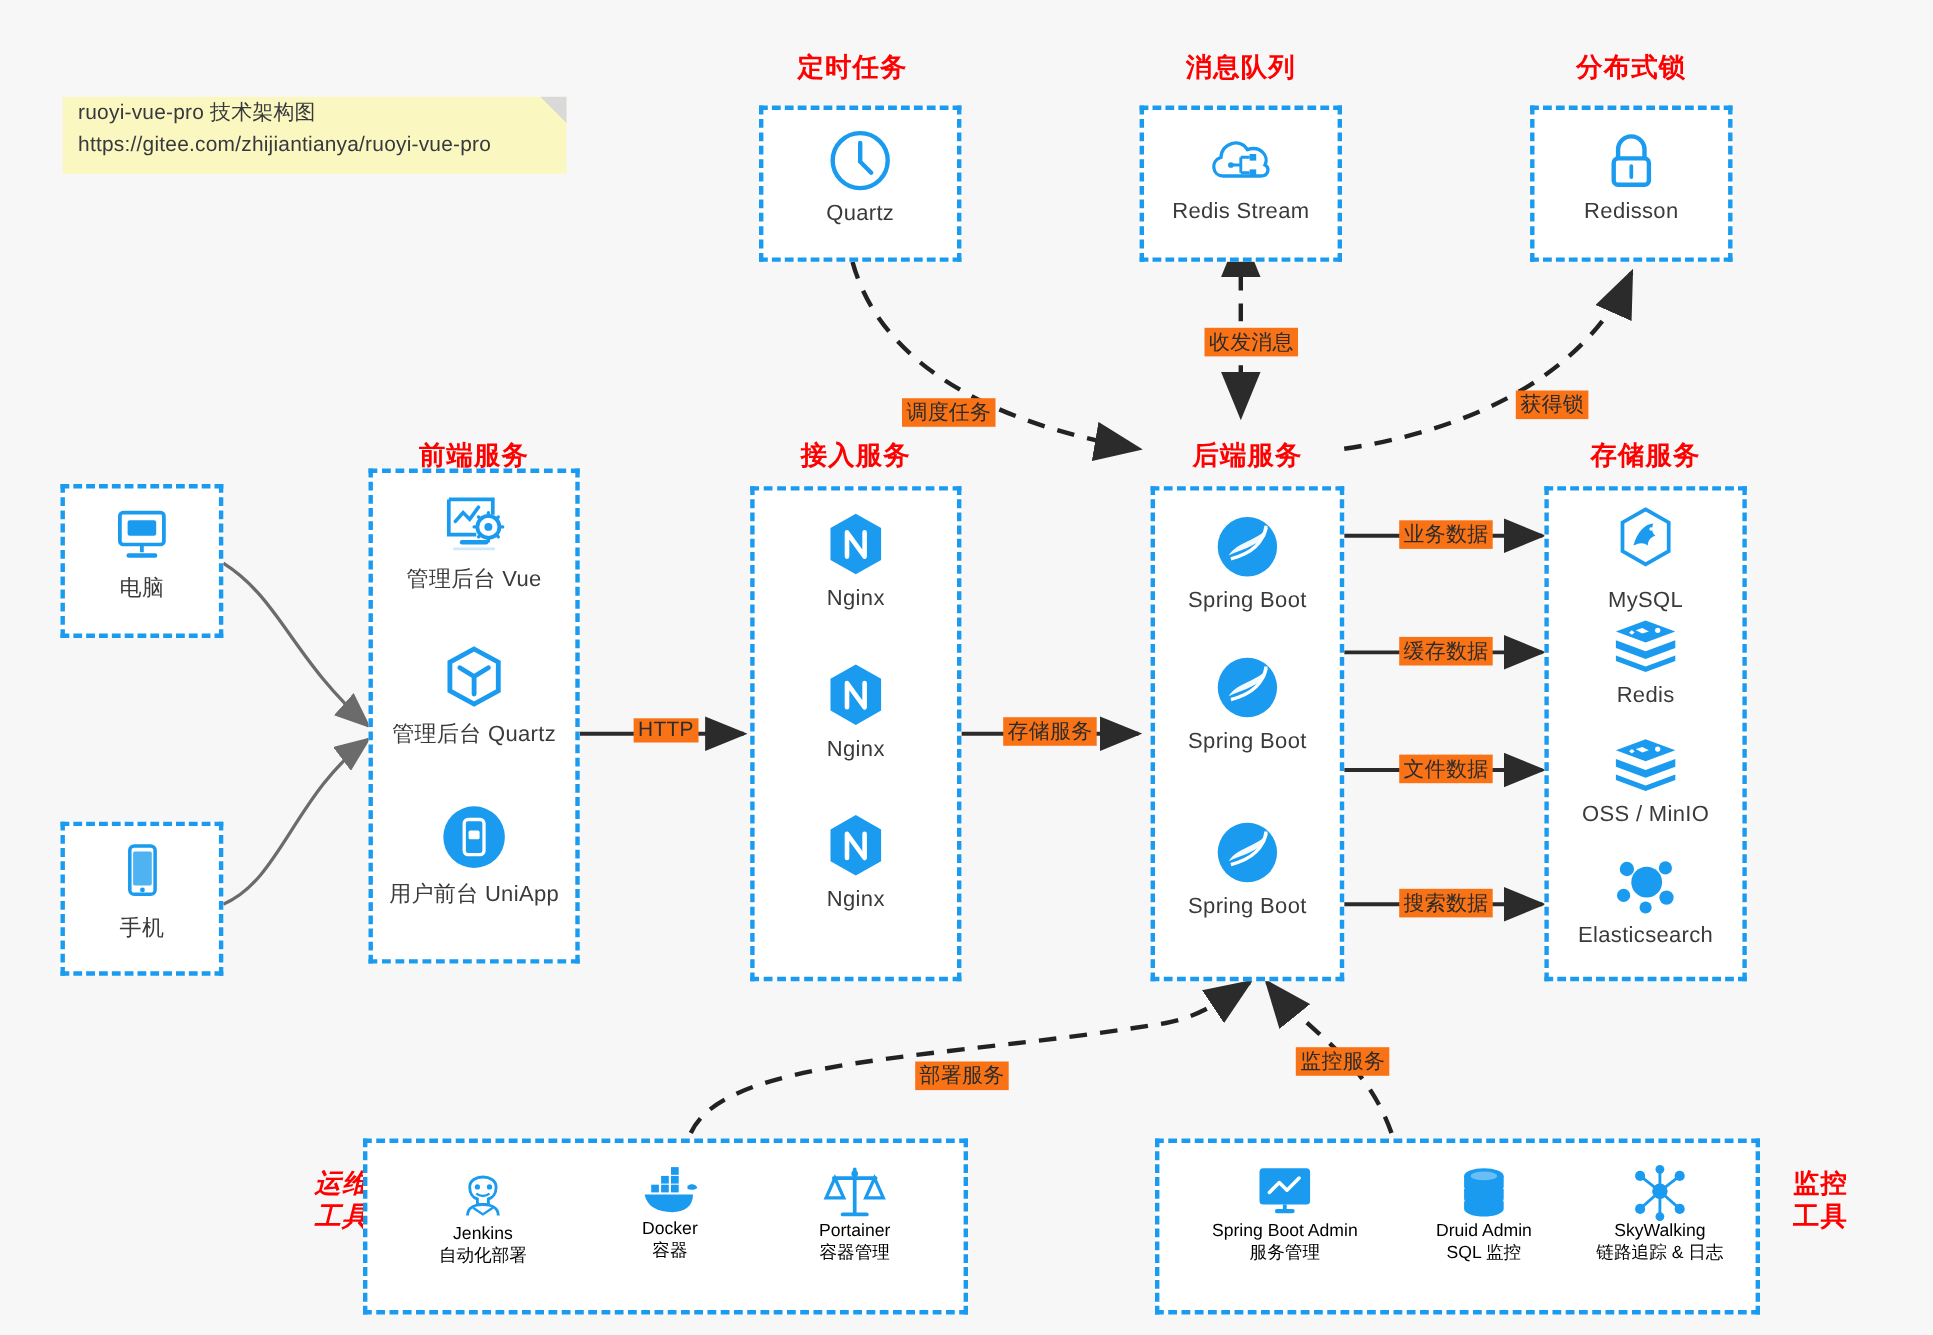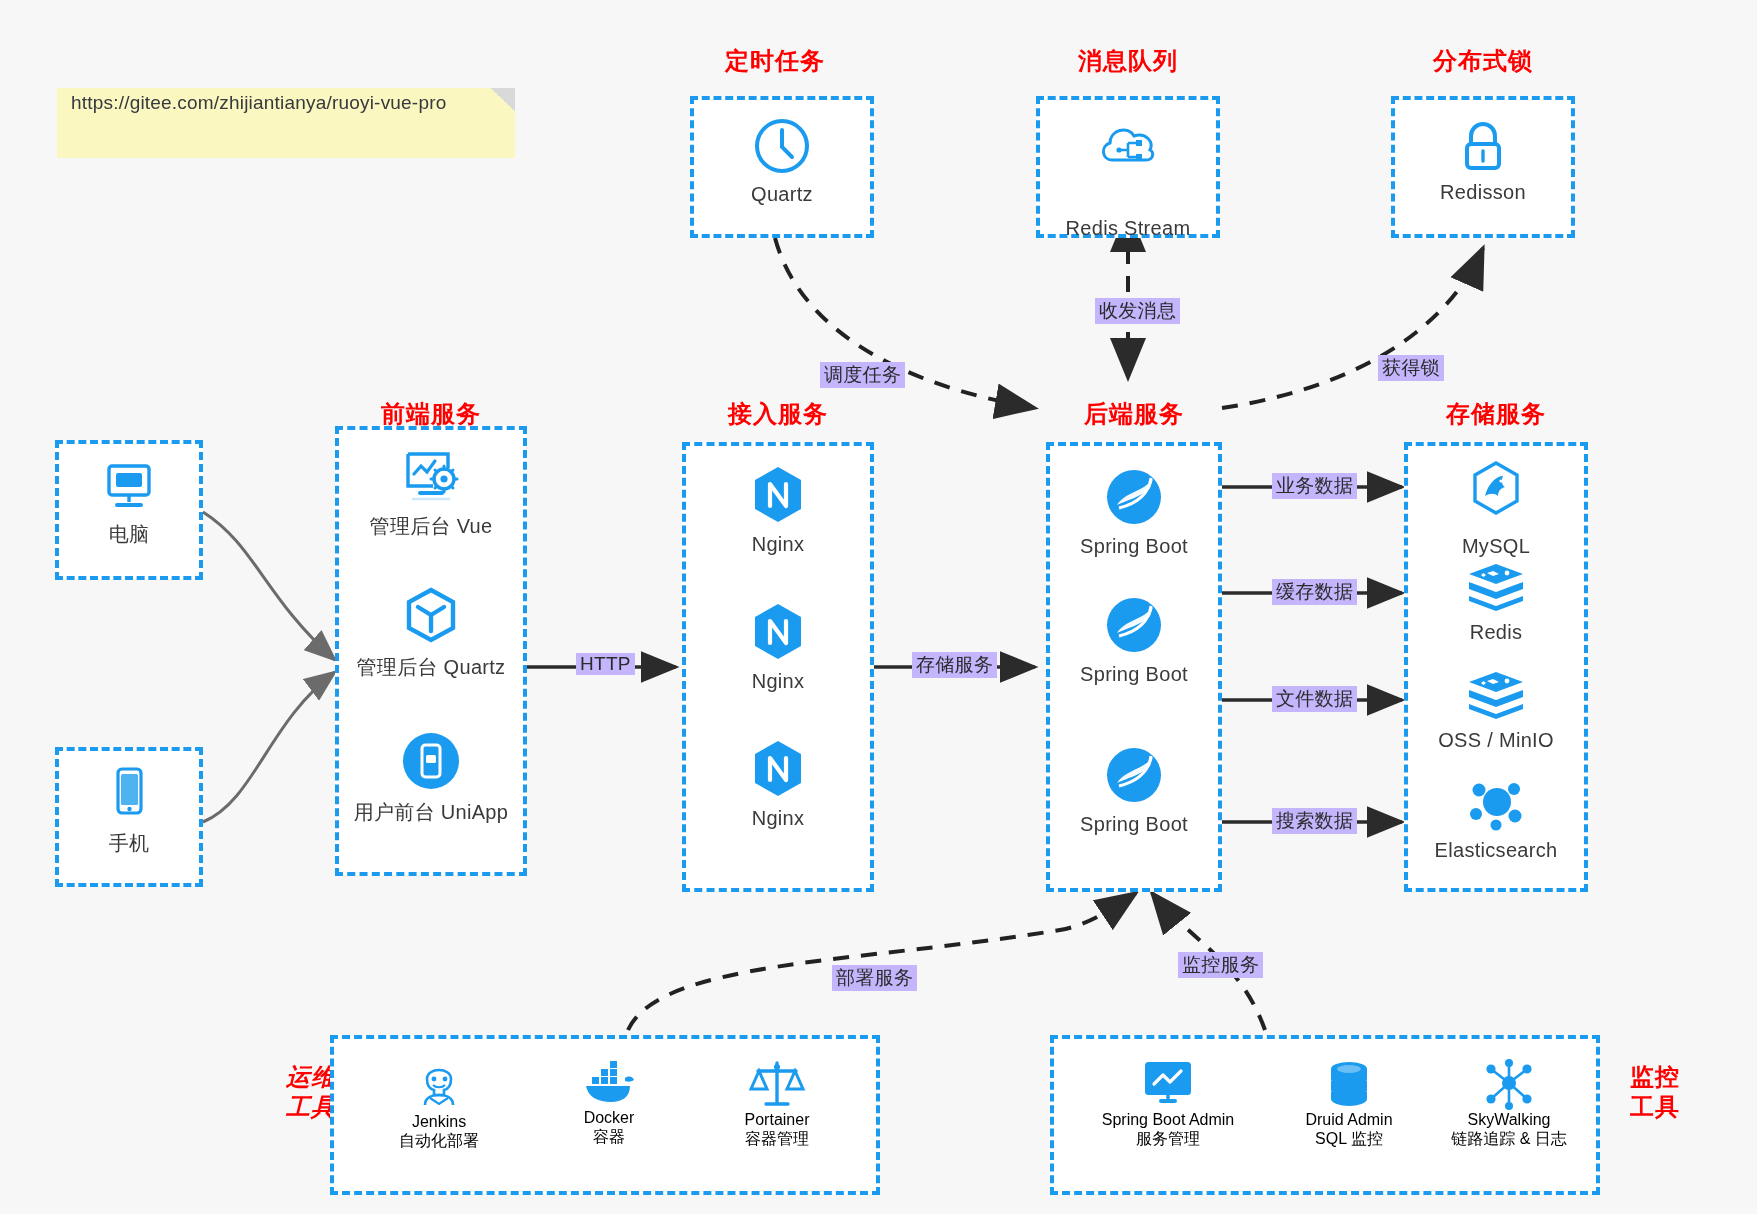--- a/index.html
+++ b/index.html
@@ -53,21 +53,21 @@
   .ico{display:block;}
 
   
   .row-node{
     position:absolute;top:18px;display:flex;flex-direction:column;
     align-items:center;width:170px;
   }
 
   
   .elabel{
-    position:absolute;font-size:19px;color:#2b2b2b;background:#c4b5fd;
+    position:absolute;font-size:19px;color:#2b2b2b;background:#f97316;
     padding:0 4px;white-space:nowrap;letter-spacing:.3px;
   }
 </style>
 </head>
 <body>
 
 <div id="stage">
 
   <svg class="links" viewBox="0 0 1757 1214">
     <defs>
@@ -100,37 +100,38 @@
     <path d="M1222,700 L1402,700" fill="none" stroke="#2b2b2b" stroke-width="3.5" marker-end="url(#ah)"></path>
     <path d="M1222,822 L1402,822" fill="none" stroke="#2b2b2b" stroke-width="3.5" marker-end="url(#ah)"></path>
 
     <path d="M628,1030 C660,960 860,963 1060,930 C1090,925 1118,905 1136,893" fill="none" stroke="#222" stroke-width="4" stroke-dasharray="16 12" marker-end="url(#ah)"></path>
 
     <path d="M1265,1030 C1240,960 1190,940 1152,893" fill="none" stroke="#222" stroke-width="4" stroke-dasharray="16 12" marker-end="url(#ah)"></path>
   </svg>
 
   <div class="note">
     <div class="fold"></div>
+    <div class="line">ruoyi-vue-pro 技术架构图</div>
     <div class="line">https://gitee.com/zhijiantianya/ruoyi-vue-pro</div>
   </div>
 
   <div class="grp-title" style="left:690px;top:45px;width:170px;">定时任务</div>
   <div class="box" style="left:690px;top:96px;width:184px;height:142px;">
     <div class="node" style="top:16px;">
       <svg class="ico" width="60" height="60" viewBox="0 0 60 60">
         <circle cx="30" cy="30" r="25" fill="none" stroke="#1a9bf0" stroke-width="4"></circle>
         <path d="M30 14 L30 31 L40 41" fill="none" stroke="#1a9bf0" stroke-width="4" stroke-linecap="round"></path>
       </svg>
       <div class="label">Quartz</div>
     </div>
   </div>
 
   <div class="grp-title" style="left:1036px;top:45px;width:184px;">消息队列</div>
   <div class="box" style="left:1036px;top:96px;width:184px;height:142px;">
-    <div class="node" style="top:16px;gap:36px;">
+    <div class="node" style="top:16px;">
       <svg class="ico" width="64" height="58" viewBox="0 0 64 58">
         <path d="M16 44 C6 44 4 30 14 27 C14 14 32 9 38 20 C50 16 58 26 54 34 C58 36 58 44 50 44 Z" fill="none" stroke="#1a9bf0" stroke-width="3"></path>
         <path d="M24 34 L32 34 M32 27 L32 41 M32 27 L40 27 M32 41 L40 41" stroke="#1a9bf0" stroke-width="2.6" fill="none"></path>
         <circle cx="23" cy="34" r="2.6" fill="#1a9bf0"></circle>
         <rect x="40" y="24" width="6" height="6" fill="#1a9bf0"></rect>
         <rect x="40" y="38" width="6" height="6" fill="#1a9bf0"></rect>
       </svg>
       <div class="label">Redis Stream</div>
     </div>
   </div>

